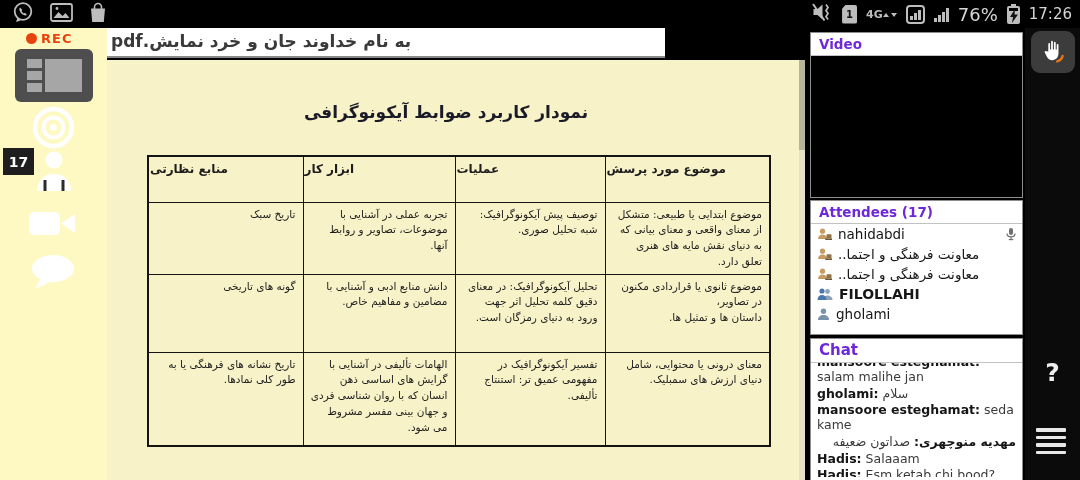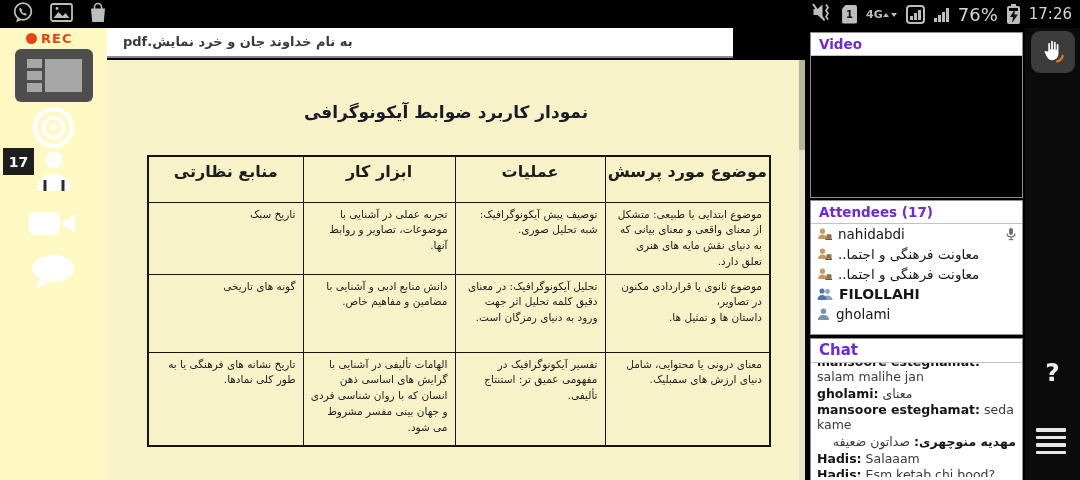--- a/index.html
+++ b/index.html
@@ -44,34 +44,34 @@
   .layout-ic .colm i{display:block;width:15px;height:9.5px;background:#a6a6a6;}
   .layout-ic .big{width:37px;height:33.5px;background:#a6a6a6;}
   .target-btn{left:31px;top:77px;}
   .badge17{position:absolute;left:3px;top:120px;width:31px;height:27px;background:#1e1e1e;
            color:#fff;font-size:14px;font-weight:bold;display:flex;align-items:center;justify-content:center;}
   .person-btn{left:30px;top:122px;}
   .camera-btn{left:28px;top:180px;}
   .bubble-btn{left:28px;top:226px;}
 
   
-  .doc-titlebar{position:absolute;left:107px;top:28px;width:626px;height:30px;background:#fff;
-                border-bottom:2px solid #8a8a8a;padding:0 16px;line-height:27px;
-                font-size:13px;font-weight:bold;color:#3a3a3a;text-align:left;white-space:nowrap;overflow:hidden;}
+  .doc-titlebar{position:absolute;left:107px;top:28px;width:558px;height:30px;background:#fff;
+                border-bottom:2px solid #8a8a8a;padding:0 4px;line-height:27px;
+                font-size:17px;font-weight:bold;color:#3a3a3a;text-align:left;white-space:nowrap;overflow:hidden;}
   .doc-titlebar span{direction:rtl;unicode-bidi:isolate;display:inline-block;}
   .doc-area{position:absolute;left:107px;top:60px;width:698px;height:420px;background:#f7f2c8;}
   .doc-scrollbar{position:absolute;right:0;top:0;width:6px;height:420px;background:#e6e2c6;}
   .doc-scrollbar .thumb{width:6px;height:90px;background:#b7b49c;}
   .doc-title{position:absolute;left:0;right:20px;top:42px;text-align:center;
              font-size:17px;font-weight:bold;color:#1b1b28;}
   .doc-table{position:absolute;left:40px;top:95px;width:622px;border-collapse:collapse;
              direction:rtl;table-layout:fixed;}
   .doc-table th,.doc-table td{border:1px solid #141414;vertical-align:top;color:#1d1d1d;}
   .doc-table{border:2px solid #141414;}
-  .doc-table th{font-size:16px;font-weight:bold;text-align:center;padding-top:5px;height:46px;}
+  .doc-table th{font-size:12px;font-weight:bold;text-align:left;padding-top:5px;height:46px;}
   .doc-table td{font-size:10.5px;line-height:1.5;padding:4px 7px;text-align:right;white-space:pre-line;}
 
   
   .pod{position:absolute;left:810px;width:213px;background:#fff;border:1px solid #8d8d8d;}
   .pod-header{height:23px;background:#fff;border-bottom:1px solid #c2c2c2;
               padding-left:8px;line-height:22px;font-weight:bold;font-size:13.5px;color:#6d28d9;}
   .video-pod{top:32px;height:166px;}
   .video-body{height:141px;background:#000;}
   .attendees-pod{top:200px;height:135px;}
   .arow{position:relative;height:20px;display:flex;align-items:center;gap:6px;
@@ -329,21 +329,21 @@
 
   <div class="pod chat-pod">
     <div class="pod-header">Chat</div>
     <div class="chat-body">
       <div class="msg clipped">
         <span class="mname">mansoore esteghamat:</span>
         <span class="mtext">salam malihe jan</span>
       </div>
       <div class="msg">
         <span class="mname">gholami:</span>
-        <span class="mtext">معنای</span>
+        <span class="mtext">سلام</span>
       </div>
       <div class="msg">
         <span class="mname">mansoore esteghamat:</span>
         <span class="mtext">seda kame</span>
       </div>
       <div class="msg rtl">
         <span class="mname">مهدیه منوچهری:</span>
         <span class="mtext">صداتون ضعیفه</span>
       </div>
       <div class="msg">

